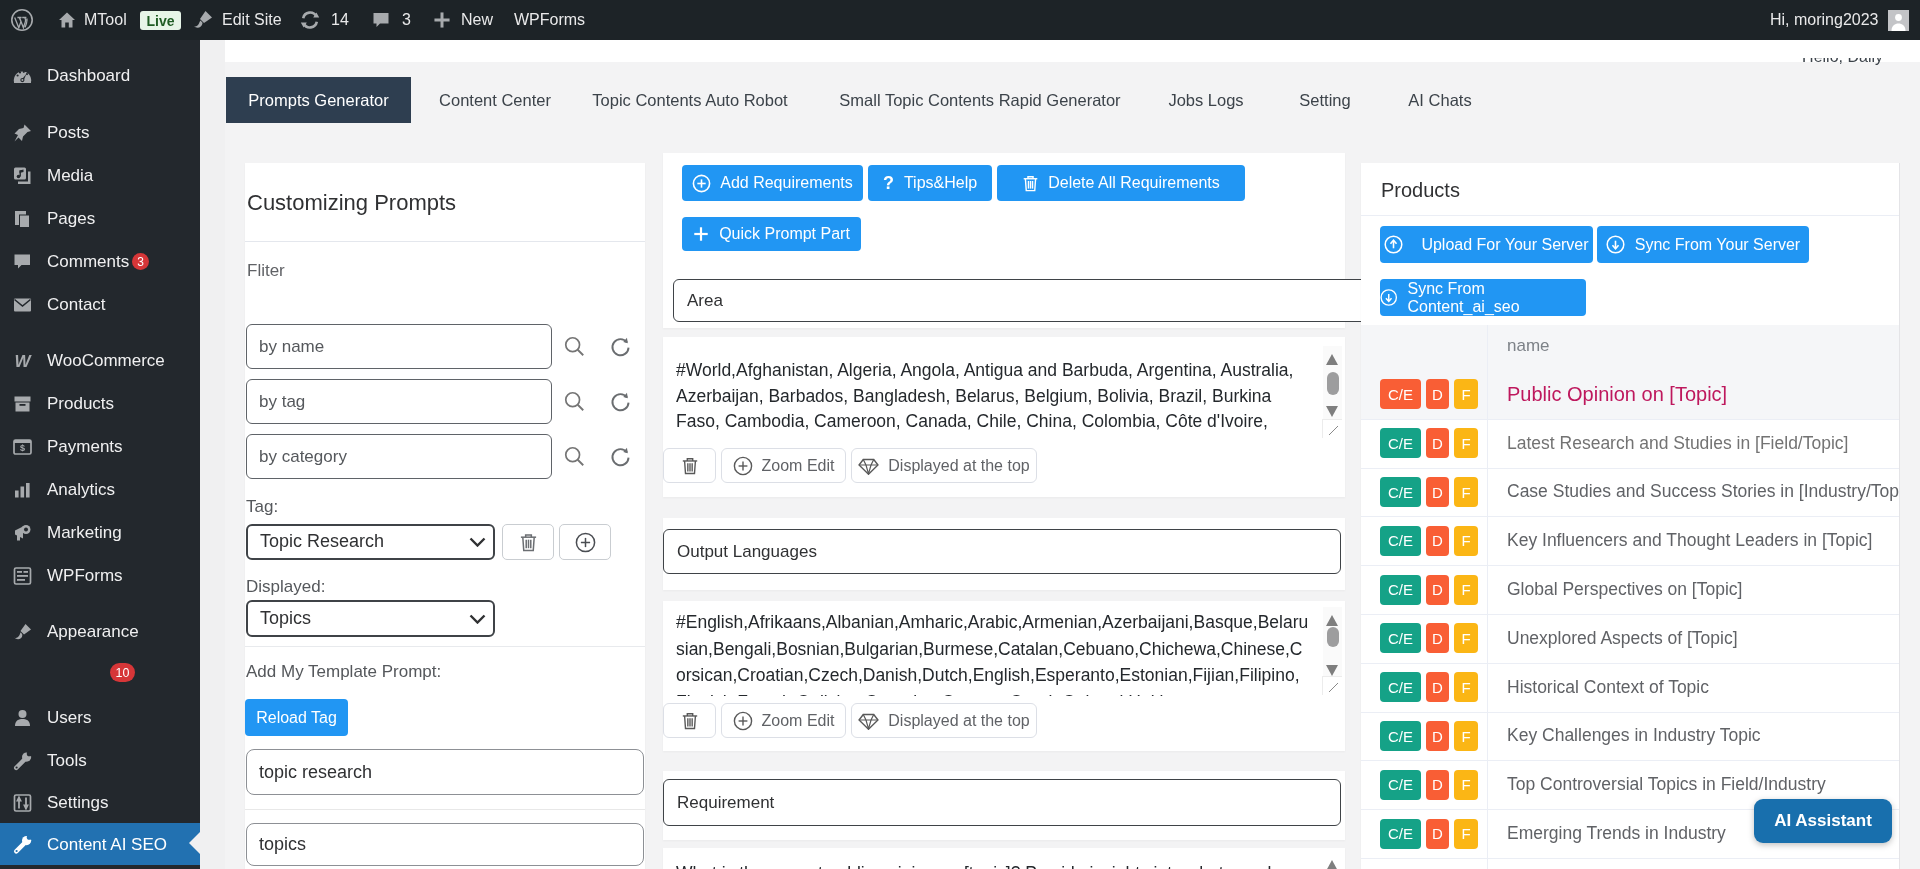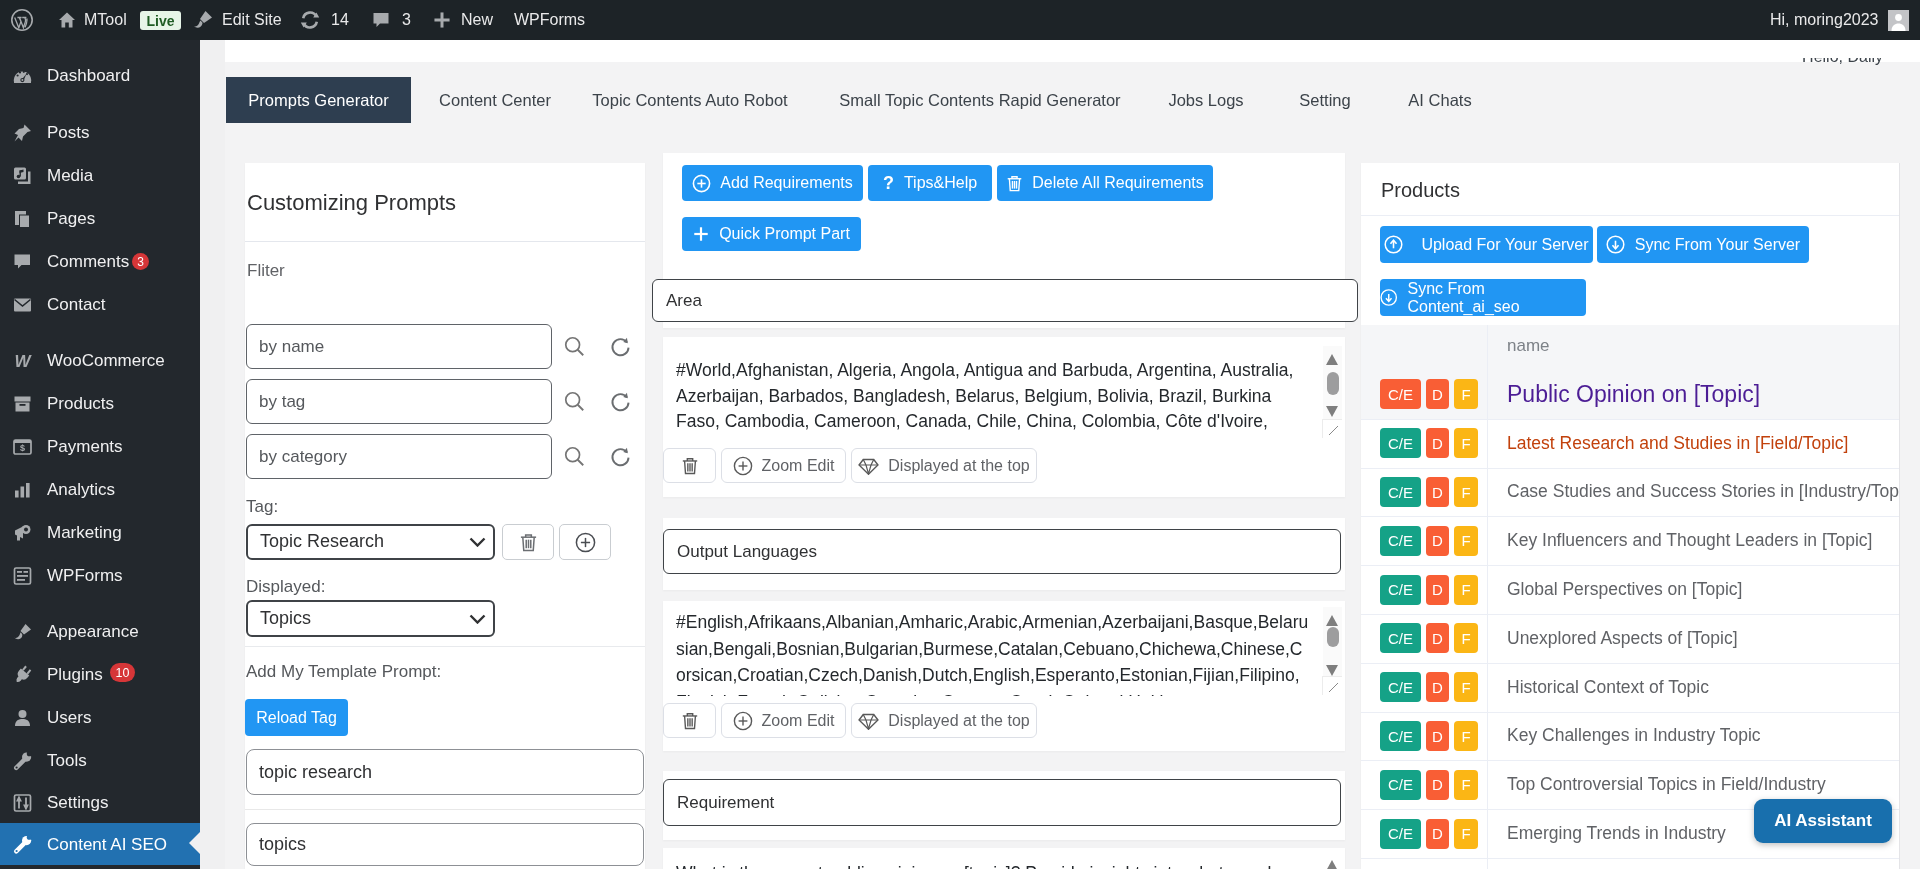--- a/index.html
+++ b/index.html
@@ -195,32 +195,20 @@
     </div>
 <div class="menu-item" style="top:610px;">
       <span class="mi">
         <svg width="21" height="21" viewBox="0 0 21 21" style="">
           <path d="M13.5 2.5 L19 8 L12 13 L8.5 9.5 Z" fill="#a7aaad"></path>
           <path d="M8.8 10.8 C7.5 12.5 8 14 6 15.5 C4.5 16.6 3 16.5 2.5 16.3 C4 17.8 6.8 18.4 8.9 16.7 C10.6 15.3 10.3 13 10.3 13 Z" fill="#a7aaad"></path>
         </svg>
       </span>
       <span class="ml">Appearance</span>
     </div>
-<div class="menu-item" style="top:653px;">
-      <span class="mi">
-        <svg width="21" height="21" viewBox="0 0 21 21" style="">
-          <g transform="rotate(40 10.5 10.5)">
-            <rect x="6.6" y="1.5" width="2" height="5" fill="#a7aaad"></rect>
-            <rect x="12.4" y="1.5" width="2" height="5" fill="#a7aaad"></rect>
-            <path d="M5 6.5 L16 6.5 L16 9.5 Q16 13.2 12.7 14.2 L12.7 16 Q12.7 18 10.5 19.5 Q8.3 18 8.3 16 L8.3 14.2 Q5 13.2 5 9.5 Z" fill="#a7aaad"></path>
-          </g>
-        </svg>
-      </span>
-      <span class="ml">Plugins</span>
-    </div>
 <div class="menu-item" style="top:696px;">
       <span class="mi">
         <svg width="21" height="21" viewBox="0 0 21 21" style="">
           <circle cx="10.5" cy="6.5" r="4" fill="#a7aaad"></circle>
           <path d="M3 18.5 C3 12.5 7 11.5 10.5 11.5 C14 11.5 18 12.5 18 18.5 Z" fill="#a7aaad"></path>
         </svg>
       </span>
       <span class="ml">Users</span>
     </div>
 <div class="menu-item" style="top:739px;">
@@ -358,39 +346,39 @@
         <circle cx="9.5" cy="9.5" r="8.1" fill="none" stroke="#fff" stroke-width="1.6"></circle>
         <line x1="5.32" y1="9.5" x2="13.68" y2="9.5" stroke="#fff" stroke-width="1.6"></line>
         <line x1="9.5" y1="5.32" x2="9.5" y2="13.68" stroke="#fff" stroke-width="1.6"></line>
       </svg>
       <span style="margin-left:9px;">Add Requirements</span>
     </div>
 <div class="bluebtn" style="left:868px;top:165px;width:124px;height:36px;">
       <span style="font-weight:bold;font-size:18px;">?</span>
       <span style="margin-left:10px;">Tips&amp;Help</span>
     </div>
-<div class="bluebtn" style="left:997px;top:165px;width:216px;height:36px;">
+<div class="bluebtn" style="left:997px;top:165px;width:248px;height:36px;">
       <svg width="17" height="17" viewBox="0 0 17 17" style="">
         <line x1="1.7000000000000002" y1="3.74" x2="15.3" y2="3.74" stroke="#fff" stroke-width="1.4"></line>
 <path d="M 5.949999999999999 3.74 L 5.949999999999999 1.7000000000000002 L 11.05 1.7000000000000002 L 11.05 3.74" fill="none" stroke="#fff" stroke-width="1.4"></path>
 <path d="M 3.4000000000000004 3.74 L 4.25 15.64 L 12.75 15.64 L 13.600000000000001 3.74" fill="none" stroke="#fff" stroke-width="1.4"></path>
 <line x1="6.46" y1="5.949999999999999" x2="6.46" y2="13.600000000000001" stroke="#fff" stroke-width="1.4"></line>
 <line x1="8.5" y1="5.949999999999999" x2="8.5" y2="13.600000000000001" stroke="#fff" stroke-width="1.4"></line>
 <line x1="10.54" y1="5.949999999999999" x2="10.54" y2="13.600000000000001" stroke="#fff" stroke-width="1.4"></line>
       </svg>
       <span style="margin-left:9px;">Delete All Requirements</span>
     </div>
 <div class="bluebtn" style="left:682px;top:217px;width:179px;height:34px;">
       <svg width="16" height="16" viewBox="0 0 16 16" style="">
         <line x1="1.28" y1="8.0" x2="14.72" y2="8.0" stroke="#fff" stroke-width="2.2"></line>
         <line x1="8.0" y1="1.28" x2="8.0" y2="14.72" stroke="#fff" stroke-width="2.2"></line>
       </svg>
       <span style="margin-left:10px;">Quick Prompt Part</span>
     </div>
-<div class="hbox" style="left:652px;top:279px;width:706px;height:43px;">Area</div>
+<div class="hbox" style="left:673px;top:279px;width:706px;height:43px;">Area</div>
 <div class="panel" style="left:663px;top:337px;width:682px;height:160px;"></div>
 <div class="abs" style="left:676px;top:358px;width:646px;color:#24282c;font-size:17.5px;line-height:25.5px;">#World,Afghanistan, Algeria, Angola, Antigua and Barbuda, Argentina, Australia,<br>Azerbaijan, Barbados, Bangladesh, Belarus, Belgium, Bolivia, Brazil, Burkina<br>Faso, Cambodia, Cameroon, Canada, Chile, China, Colombia, Côte d'Ivoire,</div>
 <div class="abs" style="left:1323px;top:346px;width:19px;height:73px;background:#fafafa;"></div>
     <div class="abs" style="left:1326px;top:354px;width:0;height:0;border-left:6.5px solid transparent;border-right:6.5px solid transparent;border-bottom:11px solid #7e7e7e;"></div>
     <div class="abs" style="left:1326.5px;top:372px;width:12px;height:23px;background:#9d9d9e;border-radius:6px;"></div>
     <div class="abs" style="left:1326px;top:406px;width:0;height:0;border-left:6.5px solid transparent;border-right:6.5px solid transparent;border-top:11px solid #7e7e7e;"></div>
 <div class="abs" style="left:1322px;top:419px;width:20px;height:19px;border-top:1px solid #ececec;border-left:1px solid #ececec;background:#fff;">
       <svg width="20" height="19" viewBox="0 0 20 19" style="">
         <line x1="6" y1="15" x2="15" y2="6" stroke="#8a8a8a" stroke-width="1.4/">
           <line x1="11" y1="16" x2="16" y2="11" stroke="#8a8a8a" stroke-width="1.4/"></line>
@@ -498,26 +486,26 @@
       </svg>
       <span style="margin-left:10px;">Sync From Content_ai_seo</span>
     </div>
 <div class="abs" style="left:1361px;top:325px;width:538px;height:45px;background:#f5f6f8;"></div>
 <div class="abs" style="left:1380px;top:336px;color:#7d8288;font-size:17px;margin-top:31px;">Action</div>
 <div class="abs" style="left:1507px;top:336px;color:#7d8288;font-size:17px;">name</div>
 <div class="abs" style="left:1361px;top:370.0px;width:538px;height:48.8px;background:#f5f6f8;"></div>
 <div class="abs" style="left:1380px;top:379.4px;width:41px;height:30px;background:#f95e35;border-radius:4px;color:#fff;font-size:15px;display:flex;align-items:center;justify-content:center;">C/E</div>
 <div class="abs" style="left:1426px;top:379.4px;width:23px;height:30px;background:#f95e35;border-radius:4px;color:#fff;font-size:15px;display:flex;align-items:center;justify-content:center;">D</div>
 <div class="abs" style="left:1454px;top:379.4px;width:24px;height:30px;background:#fbb615;border-radius:4px;color:#fff;font-size:15px;display:flex;align-items:center;justify-content:center;">F</div>
-<div class="abs" style="left:1507px;top:370.0px;width:393px;height:48.8px;overflow:hidden;color:#4c1d95;font-size:23px;display:flex;align-items:center;white-space:nowrap;">Public Opinion on [Topic]</div>
+<div class="abs" style="left:1507px;top:370.0px;width:393px;height:48.8px;overflow:hidden;color:#be185d;font-size:20px;display:flex;align-items:center;white-space:nowrap;">Public Opinion on [Topic]</div>
 <div class="abs" style="left:1361px;top:418.8px;width:538px;height:1px;background:#ebeef5;"></div>
 <div class="abs" style="left:1380px;top:428.2px;width:41px;height:30px;background:#15a287;border-radius:4px;color:#fff;font-size:15px;display:flex;align-items:center;justify-content:center;">C/E</div>
 <div class="abs" style="left:1426px;top:428.2px;width:23px;height:30px;background:#f95e35;border-radius:4px;color:#fff;font-size:15px;display:flex;align-items:center;justify-content:center;">D</div>
 <div class="abs" style="left:1454px;top:428.2px;width:24px;height:30px;background:#fbb615;border-radius:4px;color:#fff;font-size:15px;display:flex;align-items:center;justify-content:center;">F</div>
-<div class="abs" style="left:1507px;top:418.8px;width:393px;height:48.8px;overflow:hidden;color:#c2410c;font-size:17.5px;display:flex;align-items:center;white-space:nowrap;">Latest Research and Studies in [Field/Topic]</div>
+<div class="abs" style="left:1507px;top:418.8px;width:393px;height:48.8px;overflow:hidden;color:#737373;font-size:17.5px;display:flex;align-items:center;white-space:nowrap;">Latest Research and Studies in [Field/Topic]</div>
 <div class="abs" style="left:1361px;top:467.6px;width:538px;height:1px;background:#ebeef5;"></div>
 <div class="abs" style="left:1380px;top:477.0px;width:41px;height:30px;background:#15a287;border-radius:4px;color:#fff;font-size:15px;display:flex;align-items:center;justify-content:center;">C/E</div>
 <div class="abs" style="left:1426px;top:477.0px;width:23px;height:30px;background:#f95e35;border-radius:4px;color:#fff;font-size:15px;display:flex;align-items:center;justify-content:center;">D</div>
 <div class="abs" style="left:1454px;top:477.0px;width:24px;height:30px;background:#fbb615;border-radius:4px;color:#fff;font-size:15px;display:flex;align-items:center;justify-content:center;">F</div>
 <div class="abs" style="left:1507px;top:467.6px;width:393px;height:48.8px;overflow:hidden;color:#606266;font-size:17.5px;display:flex;align-items:center;white-space:nowrap;">Case Studies and Success Stories in [Industry/Topic]</div>
 <div class="abs" style="left:1361px;top:516.4px;width:538px;height:1px;background:#ebeef5;"></div>
 <div class="abs" style="left:1380px;top:525.8px;width:41px;height:30px;background:#15a287;border-radius:4px;color:#fff;font-size:15px;display:flex;align-items:center;justify-content:center;">C/E</div>
 <div class="abs" style="left:1426px;top:525.8px;width:23px;height:30px;background:#f95e35;border-radius:4px;color:#fff;font-size:15px;display:flex;align-items:center;justify-content:center;">D</div>
 <div class="abs" style="left:1454px;top:525.8px;width:24px;height:30px;background:#fbb615;border-radius:4px;color:#fff;font-size:15px;display:flex;align-items:center;justify-content:center;">F</div>
 <div class="abs" style="left:1507px;top:516.4px;width:393px;height:48.8px;overflow:hidden;color:#606266;font-size:17.5px;display:flex;align-items:center;white-space:nowrap;">Key Influencers and Thought Leaders in [Topic]</div>

